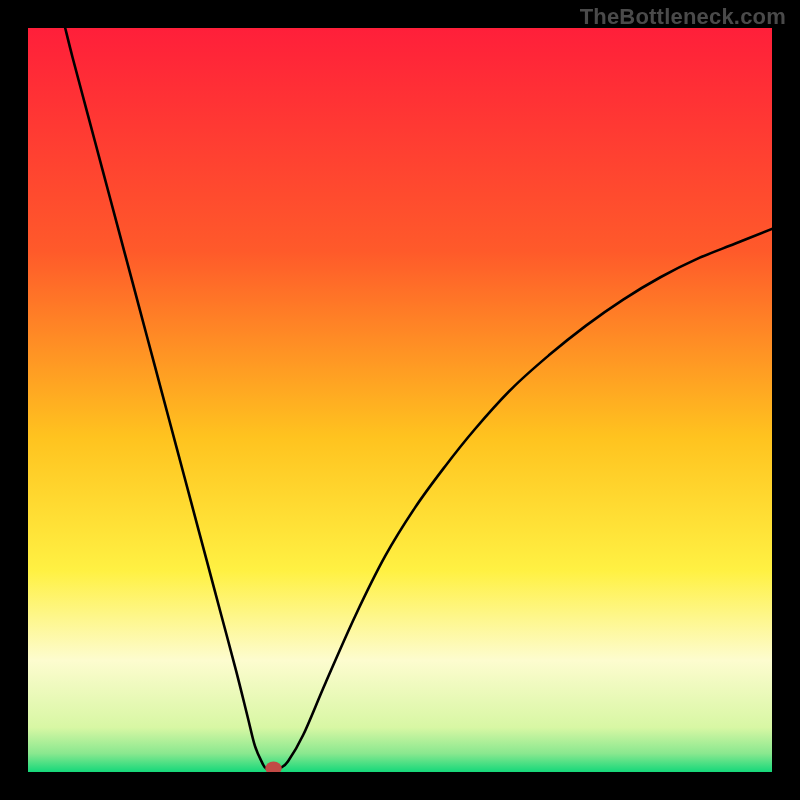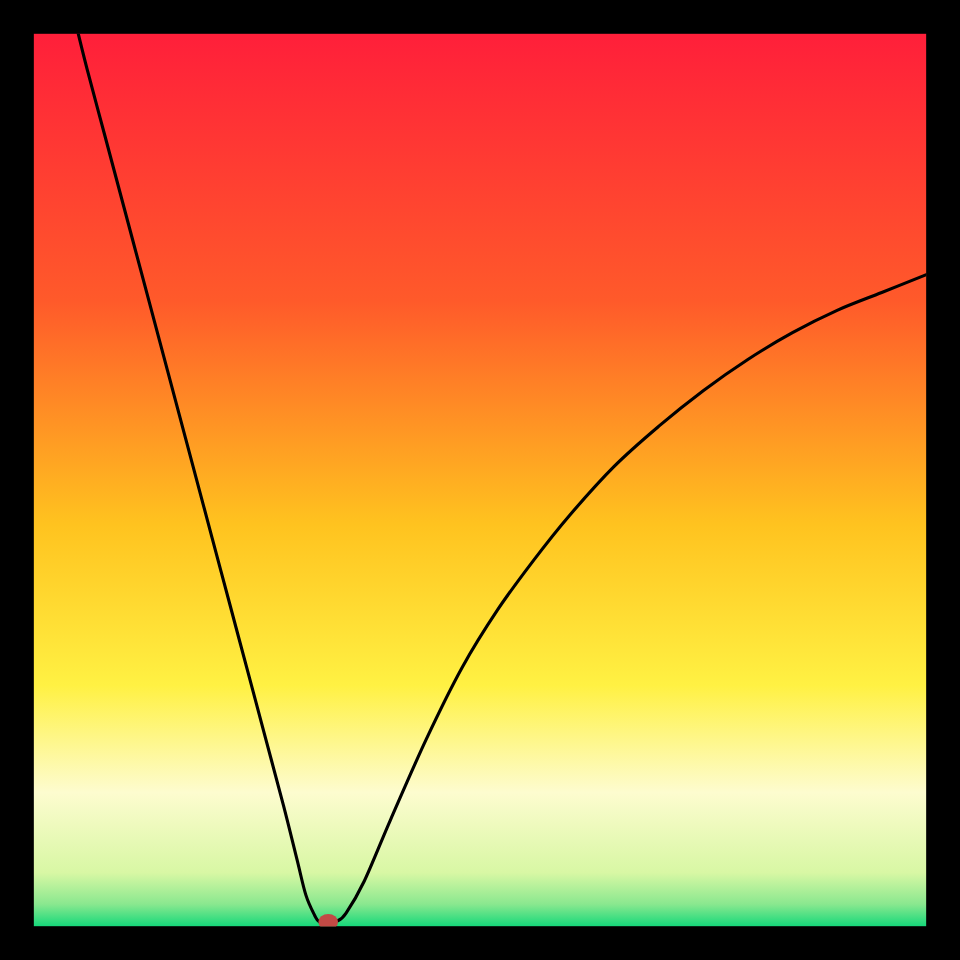--- a/index.html
+++ b/index.html
@@ -33,20 +33,21 @@
     top: 28px;
     width: 744px;
     height: 744px;
     display: block;
   }
 </style>
 </head>
 <body>
 
 <div class="frame">
+  <div class="watermark">TheBottleneck.com</div>
 
   <svg class="plot" viewBox="0 0 100 100" preserveAspectRatio="none">
     <defs>
       <linearGradient id="bg-grad" x1="0" y1="0" x2="0" y2="1">
           <stop offset="0%" stop-color="#ff1f3a"></stop>
           <stop offset="30%" stop-color="#ff5a2a"></stop>
           <stop offset="55.00000000000001%" stop-color="#ffc31f"></stop>
           <stop offset="73%" stop-color="#fff143"></stop>
           <stop offset="85%" stop-color="#fdfccf"></stop>
           <stop offset="94%" stop-color="#d8f7a4"></stop>

